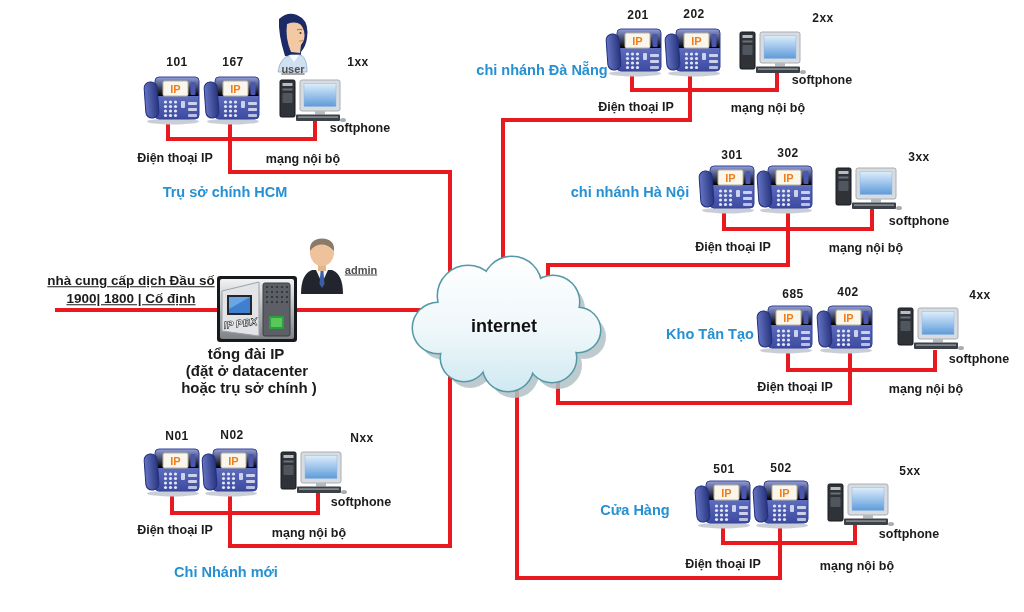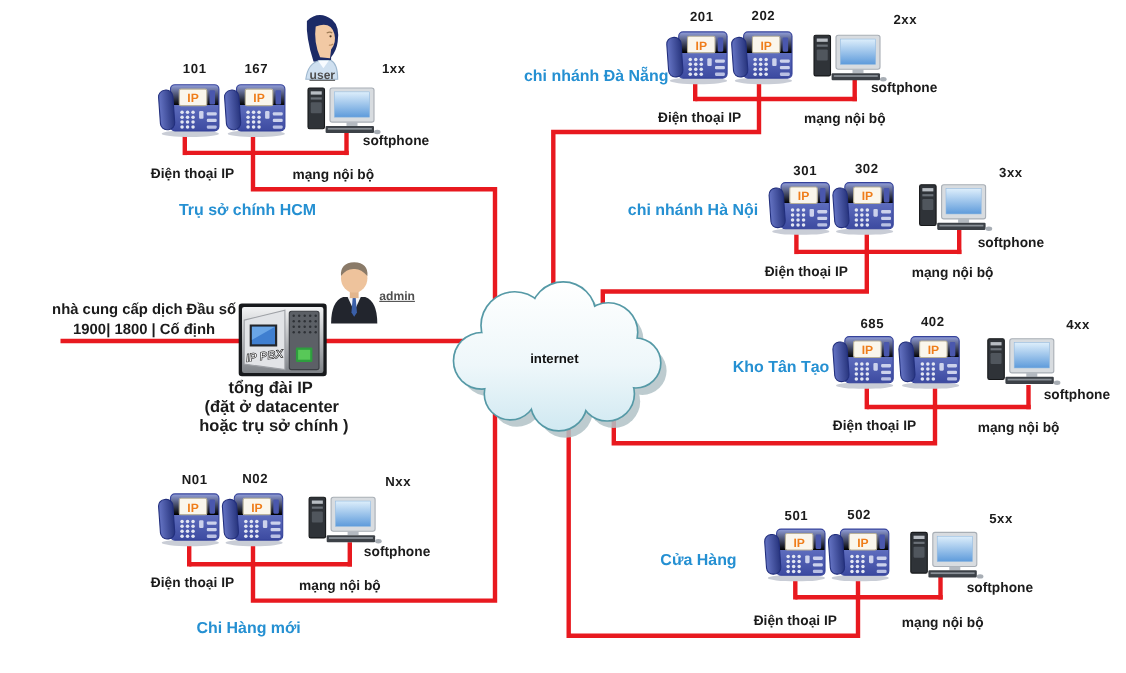--- a/index.html
+++ b/index.html
@@ -11,24 +11,24 @@
   .canvas svg.layer { position:absolute; left:0; top:0; }
   svg text { font-family:"Liberation Sans", sans-serif; }
   #links line, #links polyline { stroke:var(--line,#e8191f); }
   .t {
     position:absolute; transform:translate(-50%,-50%); white-space:nowrap;
     font-weight:bold; color:#1b1b1b; font-size:12px; line-height:1; z-index:5;
   }
   .ext  { font-size:12px; letter-spacing:.5px; }
   .lbl  { font-size:12.5px; }
   .name { font-size:14.5px; color:var(--branch,#2590d2); }
-  .prov { font-size:13.5px; }
+  .prov { font-size:13.5px;text-decoration:underline; }
   .cap  { font-size:15px; }
   .ua   { font-size:11px; color:#4f4f4f;text-decoration:underline; }
-  .inet { font-size:12px; color:#111;text-align:center; }
+  .inet { font-size:18px; color:#111;text-align:center; }
 </style>
 </head>
 <body>
 
 <div class="canvas" style="--line: #e8191f; --branch: #2590d2;">
 
   <svg class="layer" width="1024" height="612" viewBox="0 0 1024 612">
     <defs>
       <linearGradient id="gPhone" x1="0" y1="0" x2="0" y2="1">
         <stop offset="0" stop-color="#93a0dc"></stop>
@@ -284,21 +284,21 @@
   <div class="t lbl" style="left:979px;top:359px">softphone</div>
   <div class="t lbl" style="left:795px;top:387px">Điện thoại IP</div>
   <div class="t lbl" style="left:926px;top:389px">mạng nội bộ</div>
 
   <div class="t ext" style="left:177px;top:436px">N01</div>
   <div class="t ext" style="left:232px;top:435px">N02</div>
   <div class="t ext" style="left:362px;top:438px">Nxx</div>
   <div class="t lbl" style="left:361px;top:502px">softphone</div>
   <div class="t lbl" style="left:175px;top:530px">Điện thoại IP</div>
   <div class="t lbl" style="left:309px;top:533px">mạng nội bộ</div>
-  <div class="t name" style="left:226px;top:572px">Chi Hàng mới</div>
+  <div class="t name" style="left:226px;top:572px">Chi Nhánh mới</div>
 
   <div class="t ext" style="left:724px;top:469px">501</div>
   <div class="t ext" style="left:781px;top:468px">502</div>
   <div class="t ext" style="left:910px;top:471px">5xx</div>
   <div class="t name" style="left:635px;top:510px">Cửa Hàng</div>
   <div class="t lbl" style="left:909px;top:534px">softphone</div>
   <div class="t lbl" style="left:723px;top:564px">Điện thoại IP</div>
   <div class="t lbl" style="left:857px;top:566px">mạng nội bộ</div>
 
   <div class="t prov" style="left:131px;top:281px">nhà cung cấp dịch Đầu số</div>

